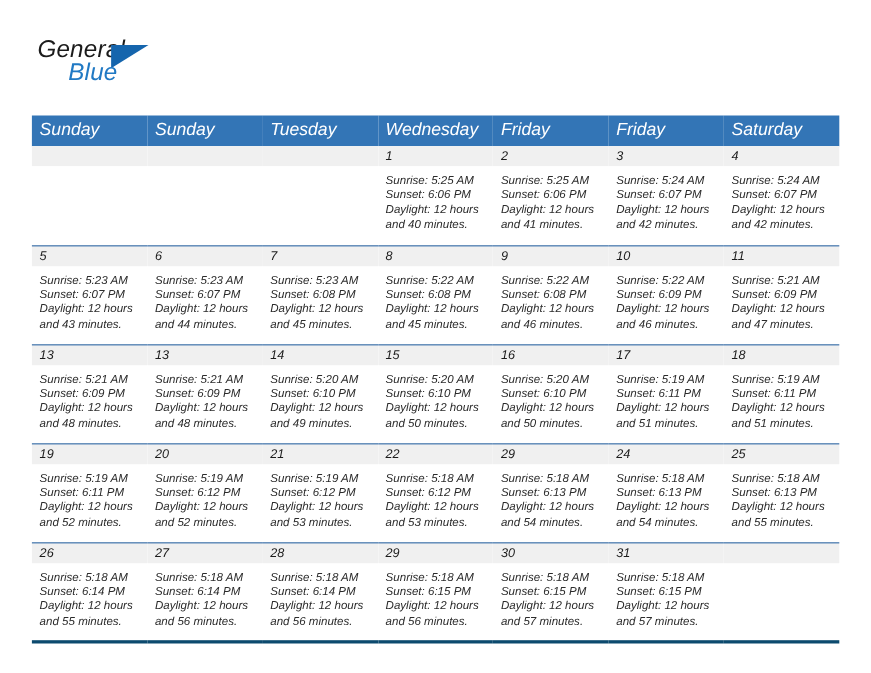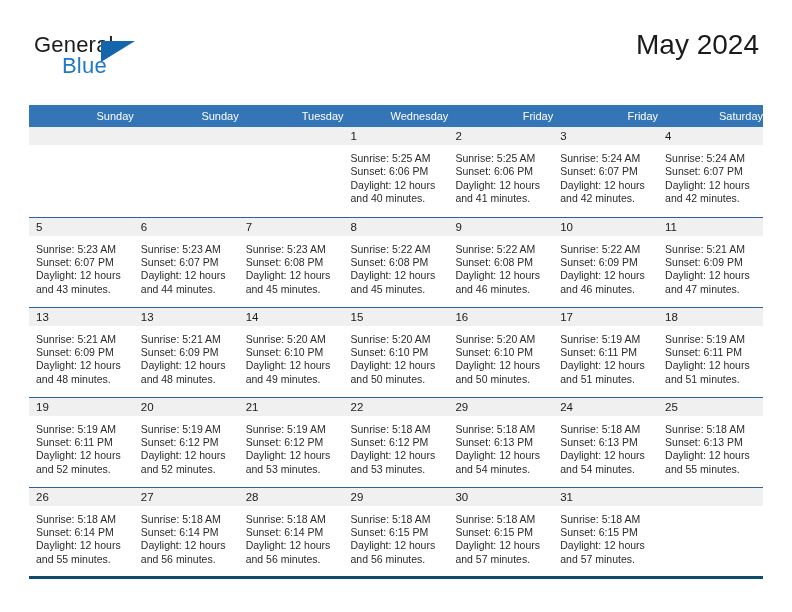--- a/index.html
+++ b/index.html
@@ -12,20 +12,21 @@
     height: 612px;
     font-family: "Liberation Sans", sans-serif;
     color: #222222;
     overflow: hidden;
   }
   .page {
     position: relative;
     width: 788px;
     height: 612px;
     box-sizing: border-box;
+    font-style: italic;
   }
 
   
   .header {
     position: absolute;
     left: 29px;
     top: 28px;
     right: 29px;
     height: 70px;
   }
@@ -92,23 +93,23 @@
     position: absolute;
     left: 29px;
     top: 105px;
     width: 734px;
     border-collapse: collapse;
     table-layout: fixed;
   }
   .dow-row th {
     background: #3375b6;
     color: #ffffff;
-    font-size: 11px;
+    font-size: 16px;
     font-weight: normal;
-    text-align: right;
+    text-align: left;
     padding: 5px 0 5px 7px;
     height: 19px;
     box-sizing: border-box;
     border: none;
   }
   .week-row td {
     vertical-align: top;
     padding: 0;
     height: 90px;
     box-sizing: border-box;
@@ -155,21 +156,20 @@
 
   <div class="header">
 
     <div class="brand">
       <span class="brand-general">General</span>
       <span class="brand-flag"></span>
       <span class="brand-blue">Blue</span>
     </div>
 
     <div class="title-block">
-      <div class="cal-title">May 2024</div>
     </div>
 
   </div>
 
   <table class="calendar">
     <thead>
       <tr class="dow-row" id="dow-row">
           <th>Sunday</th>
           <th>Sunday</th>
           <th>Tuesday</th>

